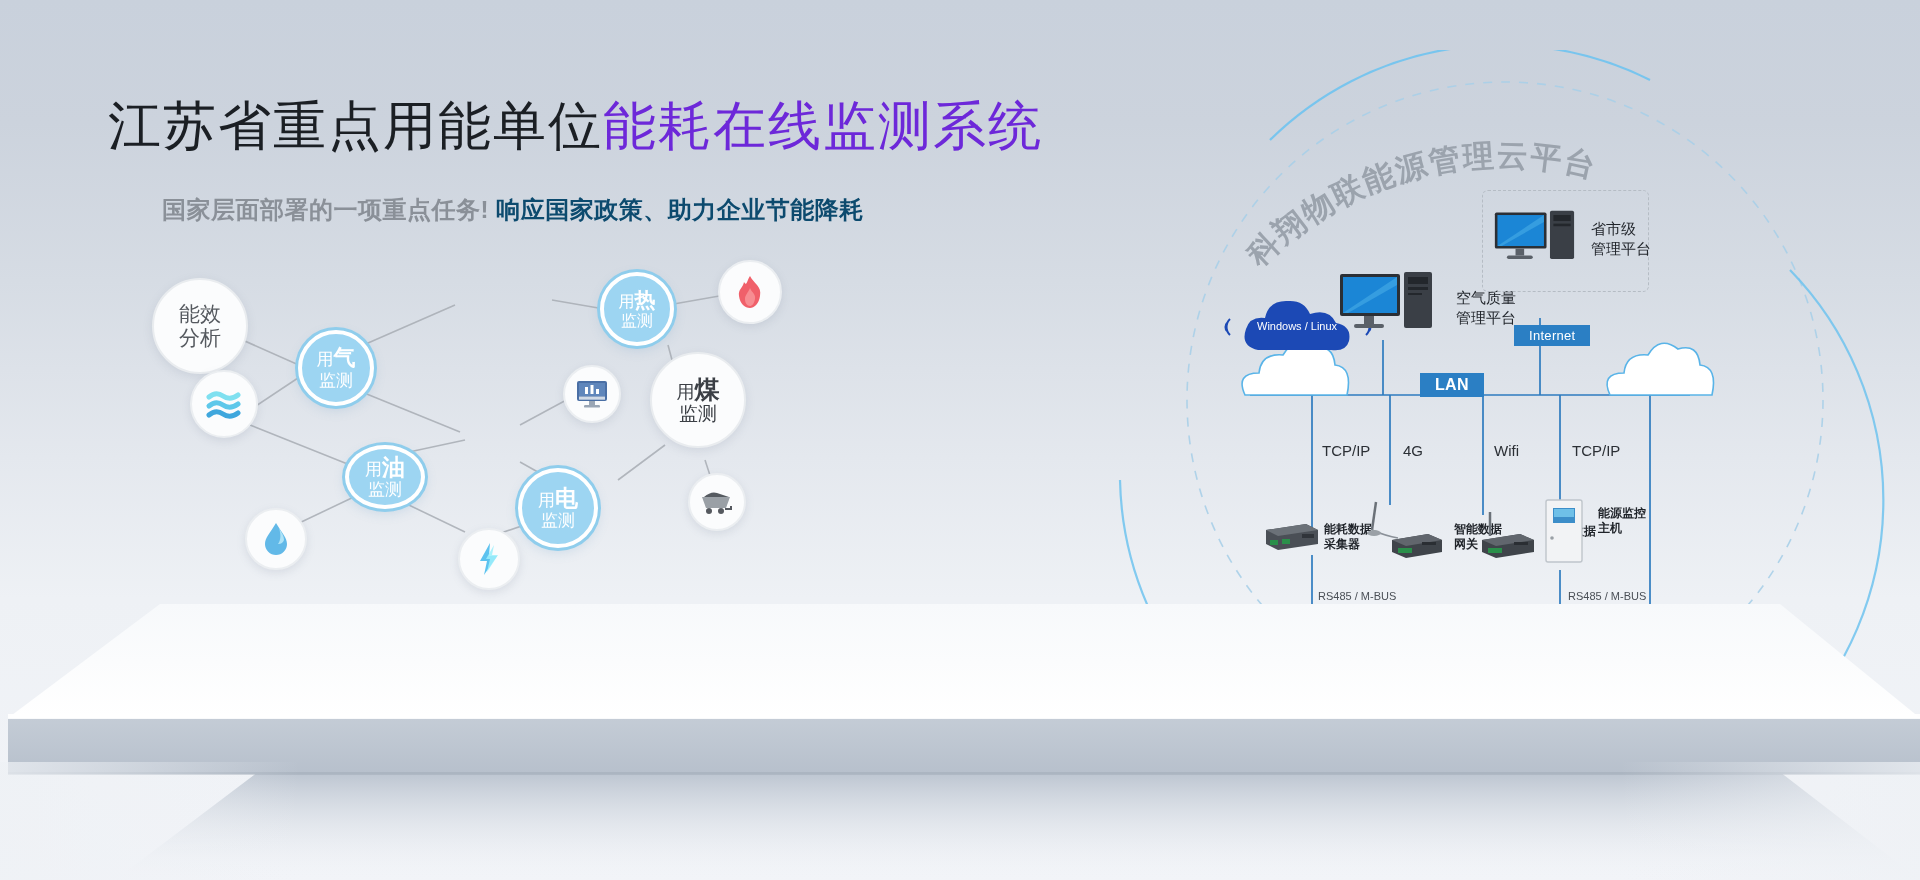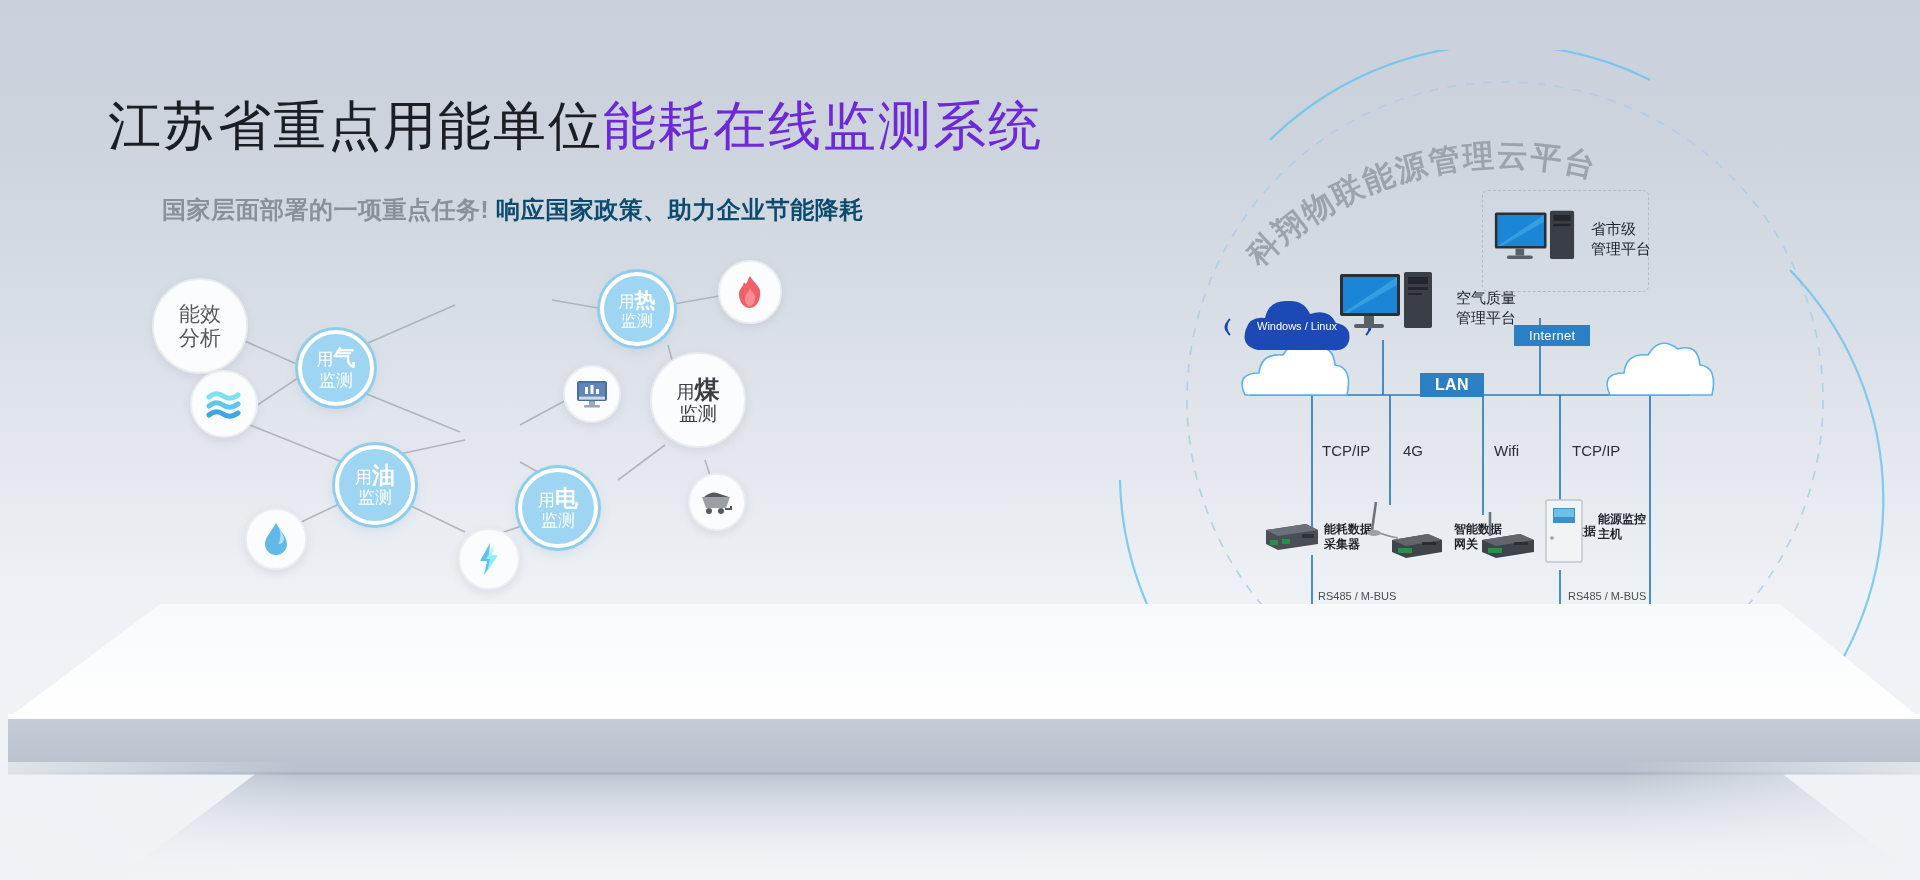--- a/index.html
+++ b/index.html
@@ -163,21 +163,21 @@
     <div class="node node-icon" style="left:568px;top:233px;width:58px;height:58px;">
       <svg width="36" height="28" viewBox="0 0 36 28">
         <path d="M5 9 q7 -6 13 -4 q6 2 12 4 Z" fill="#555a60"></path>
         <path d="M3 9 h28 l-4 11 H7 Z" fill="#9aa0a6"></path>
         <circle cx="10" cy="23" r="3" fill="#55595f"></circle>
         <circle cx="22" cy="23" r="3" fill="#55595f"></circle>
         <path d="M26 21 h6 v-3" stroke="#55595f" stroke-width="2" fill="none"></path>
       </svg>
     </div>
 
-    <div class="node node-blue" style="left:215px;top:205px;width:80px;height:80px;font-size:17px;">
+    <div class="node node-blue" style="left:225px;top:205px;width:80px;height:64px;font-size:17px;">
       <span class="l1">用<b class="big-char" style="font-size:23px;">油</b></span>
       <span class="l2">监测</span>
     </div>
 
     <div class="node node-icon" style="left:125px;top:268px;width:62px;height:62px;">
       <svg width="28" height="34" viewBox="0 0 28 34">
         <path d="M14 1 C20 11 25 16 25 22 A11 11 0 0 1 3 22 C3 16 8 11 14 1Z" fill="#62b9e8"></path>
         <path d="M17 6 C20 11 22 14 22 18 A6 6 0 0 1 16 22 C19 18 19 12 17 6Z" fill="#aee3f7"></path>
       </svg>
     </div>
@@ -353,21 +353,21 @@
       </div>
     </div>
 
     <div style="position:absolute;left:452px;top:448px;">
       <svg width="44" height="66" viewBox="0 0 44 66">
         <rect x="4" y="2" width="36" height="62" rx="2" fill="#f2f3f5" stroke="#bfc5cb" stroke-width="1.4"></rect>
         <rect x="11" y="10" width="22" height="15" fill="#3d8ec9"></rect>
         <rect x="12" y="11" width="20" height="8" fill="#6fc0e8"></rect>
         <circle cx="10" cy="40" r="1.8" fill="#9aa0a6"></circle>
       </svg>
-      <div class="cnlabel" style="position:absolute;left:48px;top:14px;white-space:nowrap;padding-left:8px;">
+      <div class="cnlabel" style="position:absolute;left:48px;top:8px;white-space:nowrap;padding-left:8px;">
         <div>能源监控</div>
         <div>主机</div>
       </div>
     </div>
 
     <div class="smalllabel" style="position:absolute;left:228px;top:540px;">RS485 / M-BUS</div>
     <div class="smalllabel" style="position:absolute;left:478px;top:540px;">RS485 / M-BUS</div>
 
     <div style="position:absolute;left:132px;top:598px;width:240px;">
 

